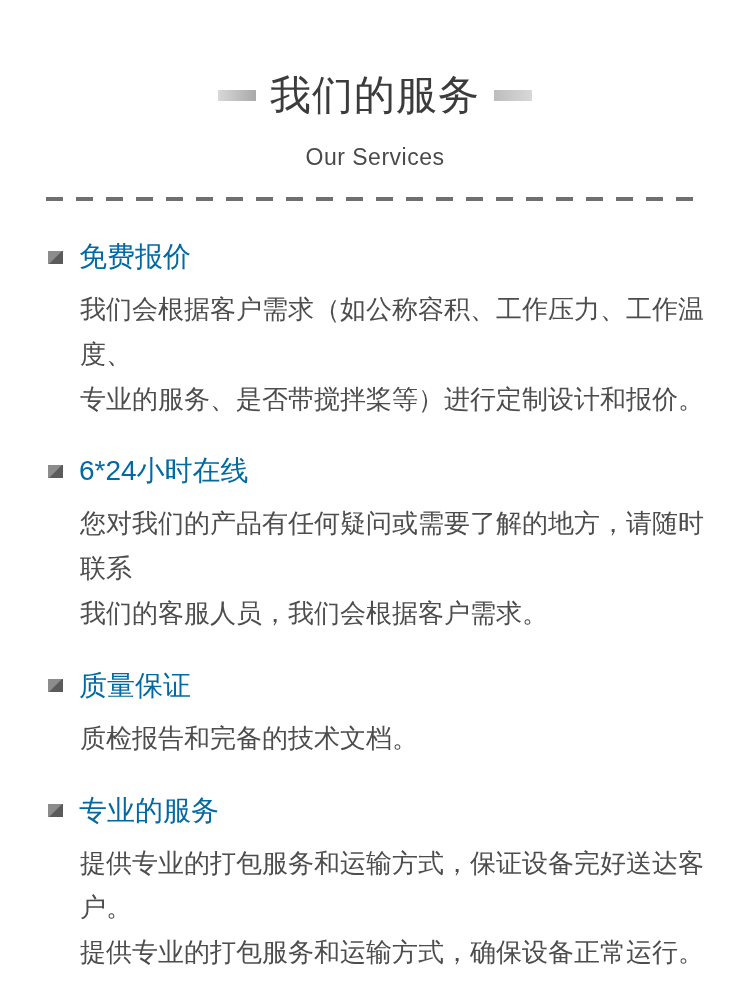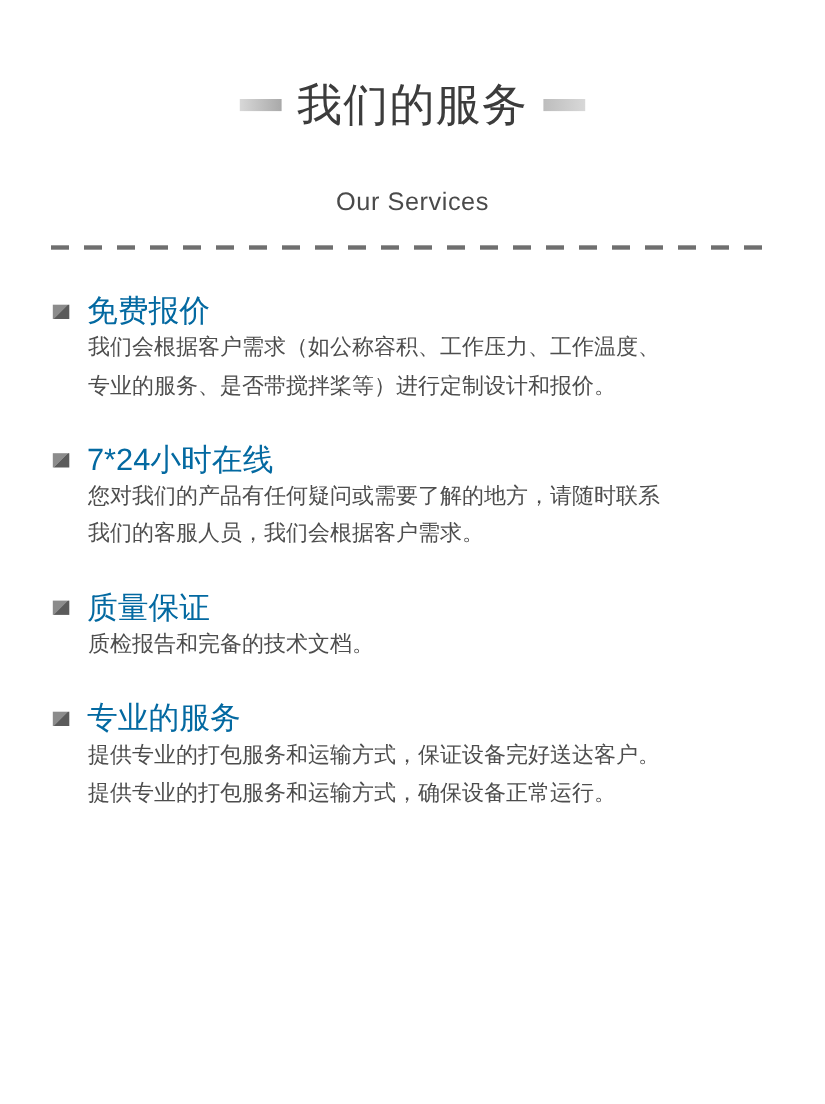--- a/index.html
+++ b/index.html
@@ -47,21 +47,20 @@
   }
   .title-cn {
     font-size: 41px;
     line-height: 1;
     color: #3c3c3c;
     letter-spacing: 1px;
     font-weight: 400;
     white-space: nowrap;
   }
   .title-en {
-    margin-top: 26px;
     font-size: 23px;
     color: #4a4a4a;
     letter-spacing: 0.5px;
   }
 
   
   .divider {
     margin-top: 26px;
     height: 4px;
     width: 100%;
@@ -104,22 +103,23 @@
     width: 15px; height: 13px;
     background: linear-gradient(135deg, #8c8c8c 0%, #8c8c8c 49%, #5b5b5b 51%, #5b5b5b 100%);
   }
   .service-title {
     font-size: 28px;
     line-height: 1.15;
     color: #0369a1;
     font-weight: 400;
   }
   .service-body {
+    margin-top: 14px;
     margin-left: 34px;
-    font-size: 20px;
+    font-size: 26px;
     line-height: 1.72;
     color: #4d4d4d;
     max-width: 640px;
   }
   .service-body p {
     margin: 0;
   }
 </style>
 </head>
 <body>
@@ -146,21 +146,21 @@
       </div>
       <div class="service-body">
         <p>我们会根据客户需求（如公称容积、工作压力、工作温度、</p>
         <p>专业的服务、是否带搅拌桨等）进行定制设计和报价。</p>
       </div>
     </div>
 
     <div class="service">
       <div class="service-head">
         <span class="bullet-icon"></span>
-        <span class="service-title">7*24小时在线</span>
+        <span class="service-title">6*24小时在线</span>
       </div>
       <div class="service-body">
         <p>您对我们的产品有任何疑问或需要了解的地方，请随时联系</p>
         <p>我们的客服人员，我们会根据客户需求。</p>
       </div>
     </div>
 
     <div class="service">
       <div class="service-head">
         <span class="bullet-icon"></span>

